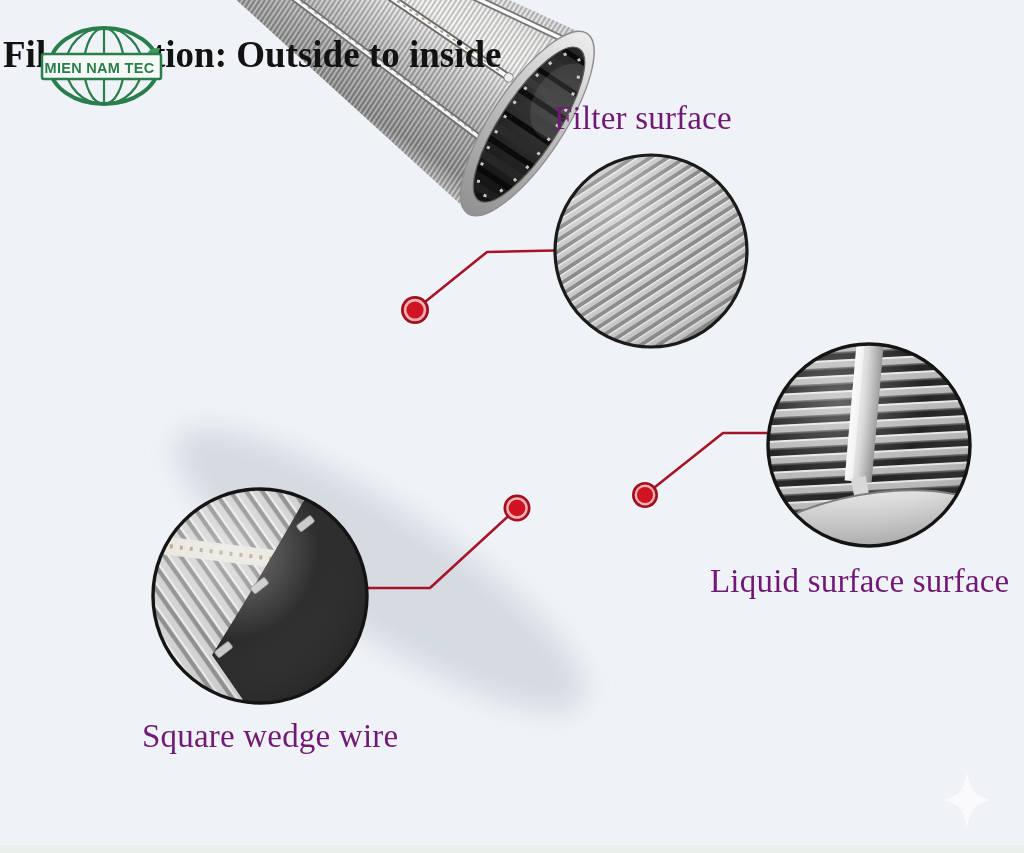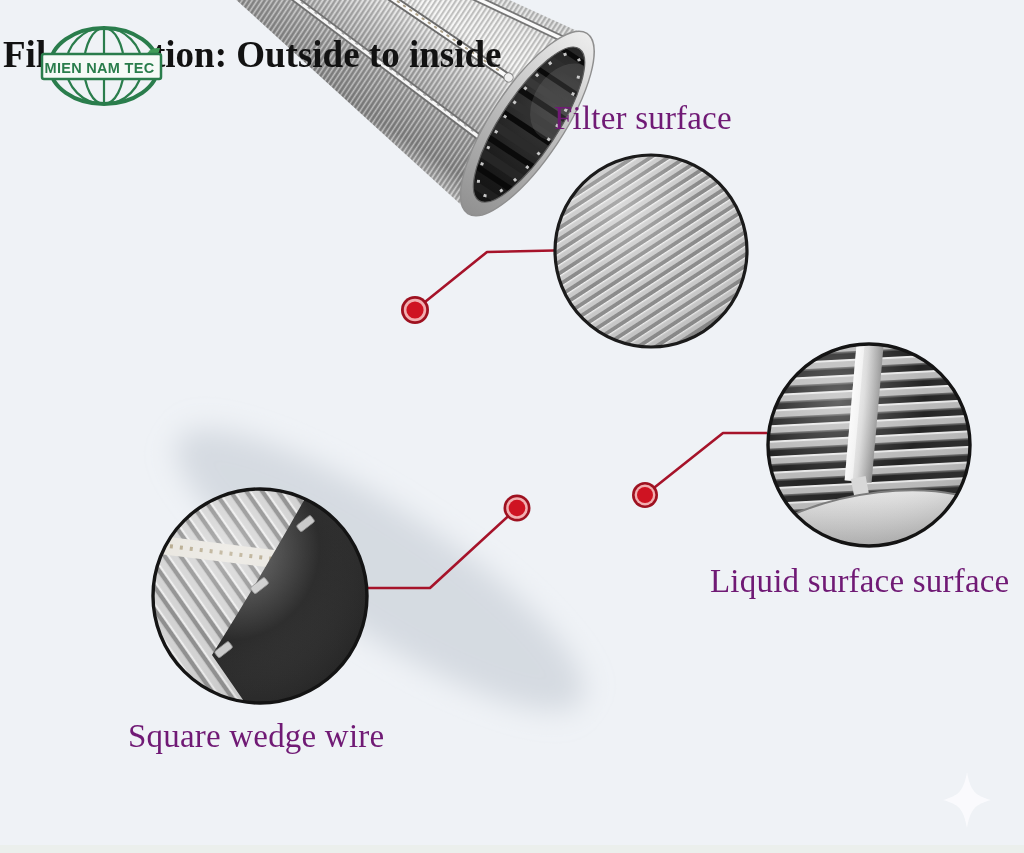--- a/index.html
+++ b/index.html
@@ -220,14 +220,14 @@
     <ellipse cx="58" cy="42" rx="20" ry="38" fill="none" stroke="#2a7d4c" stroke-width="2.2"></ellipse>
     <line x1="58" y1="4.5" x2="58" y2="79.5" stroke="#2a7d4c" stroke-width="2.2"></line>
     <path d="M 99,33 q 4,-10 15,-9 q -1,9 -11,10 Z" fill="#3f9b57"></path>
     <path d="M 97,36 q 7,-2 10,3 q -5,4 -10,-3 Z" fill="#2a7d4c"></path>
     <rect x="-4" y="30" width="119" height="25" rx="2" fill="#f6faf7" stroke="#2a7d4c" stroke-width="2.5"></rect>
     <text x="53.5" y="48.5" text-anchor="middle" font-family="Liberation Sans, sans-serif" font-size="14.5" font-weight="bold" fill="#2a7d4c" letter-spacing="0.3">MIEN NAM TEC</text>
   </svg>
 
   <div class="label" style="left:554px;top:100px;">Filter surface</div>
   <div class="label" style="left:710px;top:563px;">Liquid surface surface</div>
-  <div class="label" style="left:128px;top:718px;">Square wedge wire</div>
+  <div class="label" style="left:142px;top:718px;">Square wedge wire</div>
 </div>
 
 </body></html>

